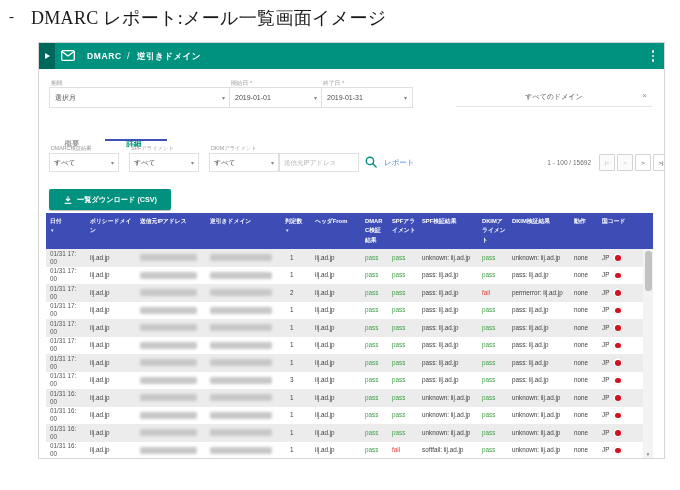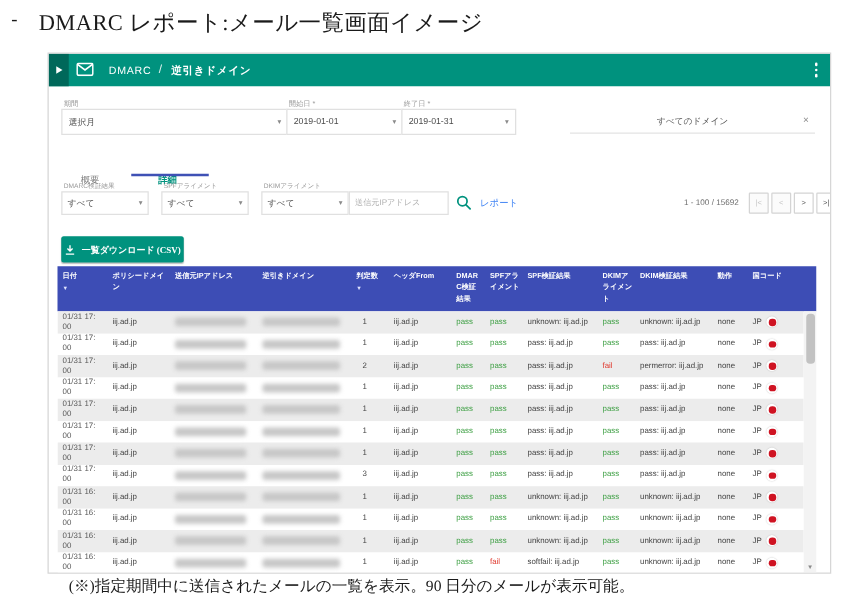--- a/index.html
+++ b/index.html
@@ -15,21 +15,21 @@
   .card{position:absolute;left:38px;top:42px;width:625px;height:415px;background:#fff;
         border:1px solid #d6d6d6;overflow:hidden;}
 
   
   .appbar{position:absolute;left:0;top:0;width:625px;height:26px;background:var(--teal,#00927e);}
   .appbar-square{position:absolute;left:0;top:0;width:16px;height:26px;background:var(--teal-dark,#00685a);
                  display:flex;align-items:center;justify-content:center;cursor:pointer;}
   .play-tri{width:0;height:0;border-left:5px solid #fff;border-top:3.5px solid transparent;
             border-bottom:3.5px solid transparent;}
   .env-icon{position:absolute;left:22px;top:7px;}
-  .app-name{position:absolute;left:48px;top:8px;color:#fff;font-size:8.5px;font-weight:normal;letter-spacing:.6px;text-align:right;}
+  .app-name{position:absolute;left:48px;top:8px;color:#fff;font-size:8.5px;font-weight:bold;letter-spacing:.6px;text-align:right;}
   .app-divider{position:absolute;left:88px;top:7px;color:#e4f4f0;font-size:9.5px;}
   .app-section{position:absolute;left:98px;top:8px;color:#fff;font-size:8.5px;font-weight:bold;letter-spacing:.5px;}
   .kebab{position:absolute;right:7px;top:6px;display:flex;flex-direction:column;gap:2px;cursor:pointer;padding:1px 3px;}
   .kebab i{width:2.5px;height:2.5px;border-radius:50%;background:#fff;}
 
   
   .flabel{position:absolute;font-size:5.8px;color:#9a9a9a;}
   .fbox{position:absolute;height:19px;border:1px solid #e0e0e0;background:#fff;display:flex;
         align-items:center;padding:0 5px;font-size:7px;color:#4a4a4a;cursor:pointer;}
   .fbox .caret{margin-left:auto;color:#8a8a8a;font-size:6px;}
@@ -53,23 +53,23 @@
   .ip-input::placeholder{color:#b0b0b0;}
   .search-btn{position:absolute;left:325px;top:112px;cursor:pointer;}
   .adv-link{position:absolute;left:345px;top:115px;font-size:7.5px;color:var(--link-blue,#4285f4);cursor:pointer;}
   .pag-range{position:absolute;left:440px;top:116px;width:112px;text-align:right;font-size:6.5px;color:#6f6f6f;}
   .pager{position:absolute;left:560px;top:111px;display:flex;gap:2px;}
   .pgbtn{width:14px;height:15px;border:1px solid #d4d4d4;background:#fff;display:flex;align-items:center;
          justify-content:center;font-size:6px;color:#555;border-radius:1px;cursor:pointer;}
   .pgbtn.disabled{color:#c3c3c3;background:#fbfbfb;cursor:default;}
 
   
-  .dl-btn{position:absolute;left:10px;top:146px;width:98px;height:21px;background:var(--teal,#00927e);
+  .dl-btn{position:absolute;left:10px;top:146px;width:122px;height:21px;background:var(--teal,#00927e);
           border-radius:2px;display:flex;align-items:center;justify-content:center;gap:4px;cursor:pointer;
-          box-shadow:0 1px 1px rgba(0,0,0,.25);font-family:Liberation Serif, serif;}
+          box-shadow:0 1px 1px rgba(0,0,0,.25);}
   .dl-btn span{color:#fff;font-size:7.2px;font-weight:bold;}
 
   
   .thead{position:absolute;left:7px;top:170px;width:607px;height:36px;background:var(--header-blue,#3d4db5);}
   .thead-grid{display:grid;grid-template-columns:40px 50px 70px 75px 30px 50px 27px 30px 60px 30px 62px 28px 45px;
               width:597px;height:36px;}
   .th{color:#fff;font-size:5.8px;font-weight:bold;padding:4px 2px 0 4px;word-break:break-all;
       line-height:1.6;box-sizing:border-box;}
   .th .sort{display:block;font-size:4.5px;color:#dfe3ff;margin-top:1px;}
   .tbody{position:absolute;left:7px;top:206px;width:597px;height:209px;overflow:hidden;}
@@ -502,14 +502,13 @@
         </div>
       </div>
 
     <div class="scrollbar">
       <div class="thumb"></div>
       <div class="scroll-down">▼</div>
     </div>
 
   </div>
 
-  <span class="footnote">(※)指定期間中に送信されたメールの一覧を表示。90 日分のメールが表示可能。</span>
 </div>
 
 </body></html>

